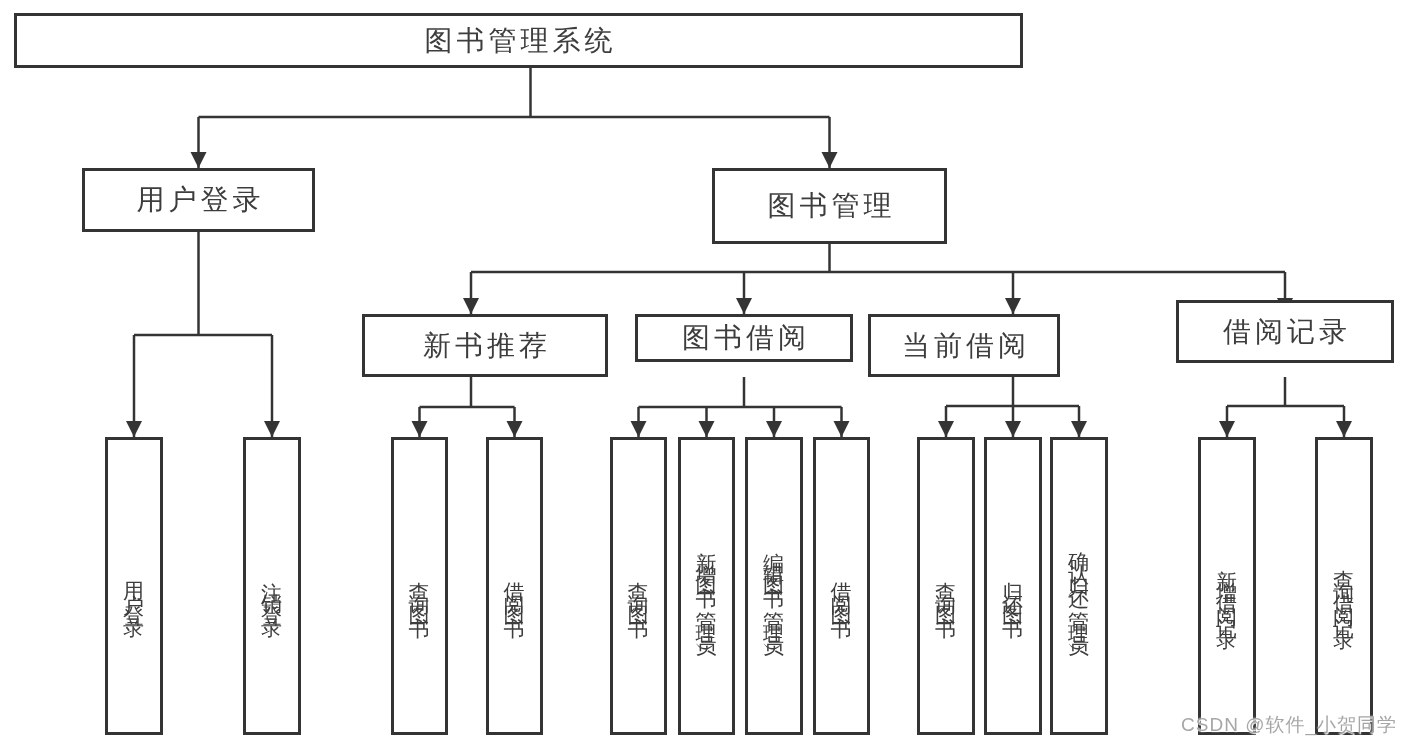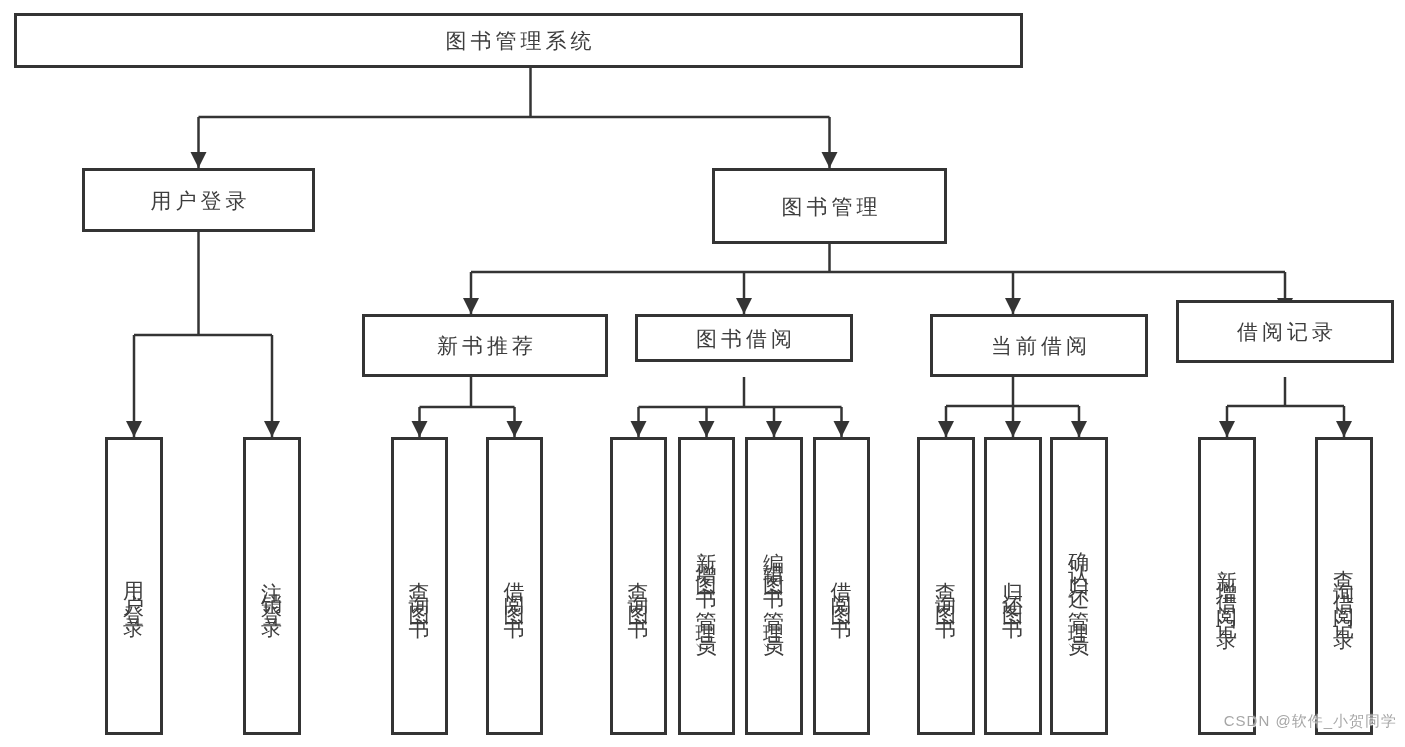--- a/index.html
+++ b/index.html
@@ -16,21 +16,21 @@
     box-sizing: border-box;
     border: 3px solid #343434;
     background: #ffffff;
     display: flex;
     align-items: center;
     justify-content: center;
     color: #3d3d3d;
     line-height: 1;
   }
   .h {
-    font-size: 21px;
+    font-size: 28px;
     letter-spacing: 4px;
     padding-left: 4px; 
     white-space: nowrap;
   }
   .v {
     writing-mode: vertical-lr;
     text-orientation: mixed;
     font-size: 21px;
     letter-spacing: 12px;
     padding-top: 6px; 
@@ -38,21 +38,21 @@
   #connectors {
     position: absolute;
     left: 0;
     top: 0;
     pointer-events: none;
   }
   #watermark {
     position: absolute;
     top: 712px;
     right: 8px;
-    font-size: 15px;
+    font-size: 19px;
     letter-spacing: 1px;
     color: rgba(158, 158, 158, 0.92);
     text-shadow: 0 0 2px #ffffff, 1px 1px 1px #ffffff;
     white-space: nowrap;
   }
 </style>
 </head>
 <body>
 
 <div id="canvas">
@@ -107,21 +107,21 @@
     </g>
   </svg>
 
   <div class="box h" style="left:14px; top:13px; width:1009px; height:55px;">图书管理系统</div>
 
   <div class="box h" style="left:82px; top:168px; width:233px; height:64px;">用户登录</div>
   <div class="box h" style="left:712px; top:168px; width:235px; height:76px;">图书管理</div>
 
   <div class="box h" style="left:362px; top:314px; width:246px; height:63px;">新书推荐</div>
   <div class="box h" style="left:635px; top:314px; width:218px; height:48px;">图书借阅</div>
-  <div class="box h" style="left:930px; top:314px; width:218px; height:63px;">当前借阅</div>
+  <div class="box h" style="left:868px; top:314px; width:192px; height:63px;">当前借阅</div>
   <div class="box h" style="left:1176px; top:300px; width:218px; height:63px;">借阅记录</div>
 
   <div class="box v" style="left:105px; top:437px; width:58px; height:298px;">用户登录</div>
   <div class="box v" style="left:243px; top:437px; width:58px; height:298px;">注销登录</div>
 
   <div class="box v" style="left:391px; top:437px; width:57px; height:298px;">查询图书</div>
   <div class="box v" style="left:486px; top:437px; width:57px; height:298px;">借阅图书</div>
 
   <div class="box v" style="left:610px; top:437px; width:57px; height:298px;">查询图书</div>
   <div class="box v" style="left:678px; top:437px; width:57px; height:298px;">新增图书（管理员）</div>

